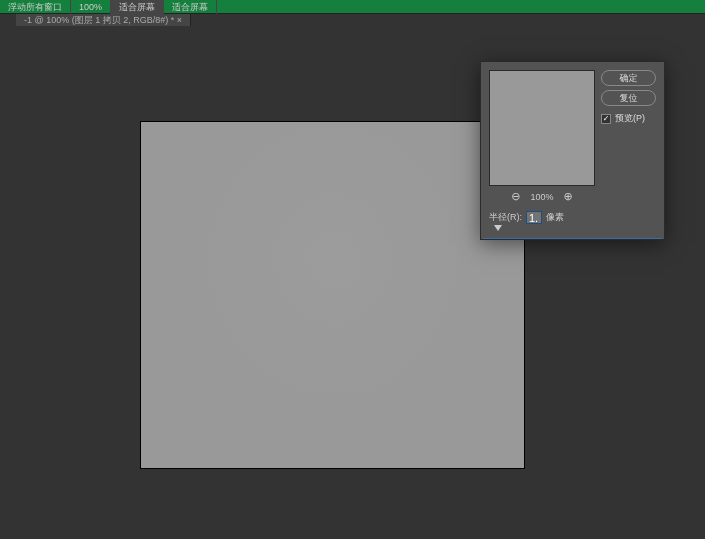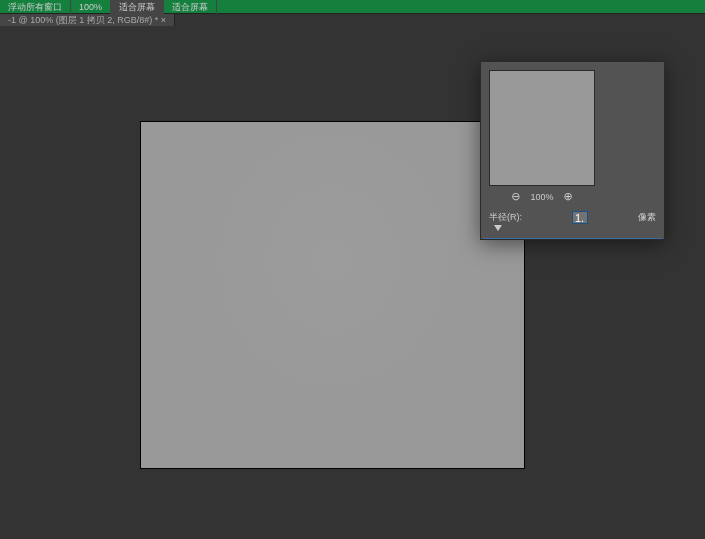--- a/index.html
+++ b/index.html
@@ -2,21 +2,21 @@
 <html><head>
 <meta charset="utf-8">
 <style>
   * { margin: 0; padding: 0; box-sizing: border-box; font-family: "Microsoft YaHei", sans-serif; }
   body { width: 705px; height: 539px; background: #333333; overflow: hidden; position: relative; }
   
   .top-toolbar { height: 14px; background: #15803d; display: flex; align-items: center; font-size: 9px; color: #ccc; border-bottom: 1px solid #222; }
   .top-btn { padding: 0 8px; height: 14px; line-height: 14px; border-right: 1px solid #444; cursor: pointer; }
   .top-btn.active { background: #454545; font-family: Liberation Serif, serif; }
   
-  .tab-bar { height: 12px; background: #333333; display: flex; align-items: center; font-size: 9px; color: #aaa; }
+  .tab-bar { height: 12px; background: #333333; display: flex; align-items: center; font-size: 9px; color: #aaa; padding-left: 16px; }
   .tab { padding: 0 8px; height: 12px; line-height: 12px; background: #454545; border-right: 1px solid #222; }
   
   .canvas-area { position: absolute; top: 26px; left: 0; right: 0; bottom: 0; background: #333333; }
   .canvas { position: absolute; left: 140px; top: 95px; width: 385px; height: 348px; background: #9a9a9a; border: 1px solid #000; 
     background-image: 
       radial-gradient(ellipse 180px 200px at 50% 40%, #9c9c9c 0%, #999999 70%),
       linear-gradient(135deg, transparent 48%, rgba(0,0,0,0.03) 50%, transparent 52%);
   }
   
   .dialog { position: absolute; left: 480px; top: 61px; width: 185px; background: #535353; border: 1px solid #2a2a2a; box-shadow: 0 4px 20px rgba(0,0,0,0.5); }
@@ -27,21 +27,21 @@
   .preview-col { flex: 0 0 106px; }
   .preview-box { width: 106px; height: 116px; background: #999999; border: 1px solid #2a2a2a; }
   .preview-zoom { display: flex; align-items: center; justify-content: center; gap: 10px; margin-top: 4px; font-size: 9px; color: #ccc; }
   .zoom-btn { cursor: pointer; font-size: 11px; }
   
   .btn-col { flex: 1; display: flex; flex-direction: column; gap: 4px; align-items: stretch; }
   .dlg-btn { height: 16px; border-radius: 8px; background: #535353; border: 1px solid #888; font-size: 9px; color: #ddd; cursor: pointer; display: flex; align-items: center; justify-content: center; }
   .checkbox-row { display: flex; align-items: center; gap: 4px; font-size: 9px; color: #ddd; margin-top: 2px; }
   .checkbox { width: 10px; height: 10px; background: #333; border: 1px solid #888; display: flex; align-items: center; justify-content: center; font-size: 8px; color: #fff; }
   
-  .radius-row { padding: 0 8px 4px 8px; display: flex; align-items: center; gap: 4px; font-size: 9px; color: #ccc; justify-content: space-between; }
+  .radius-row { padding: 0 8px 4px 8px; display: flex; align-items: center; gap: 4px; font-size: 9px; color: #ccc; }
   .radius-input { width: 16px; height: 13px; background: #737373; border: 1px solid #1a4e85; color: #fff; font-size: 11px; text-align: left; padding: 0 2px; }
   
   .slider-row { padding: 0 8px 8px 8px; border-bottom: 1px solid #3a6ea5; margin: 0 2px; }
   .slider-track { height: 2px; position: relative; }
   .slider-thumb { position: absolute; left: 3px; top: -3px; width: 0; height: 0; border-left: 4px solid transparent; border-right: 4px solid transparent; border-top: 6px solid #ccc; }
 </style>
 </head>
 <body>
 
 <div class="top-toolbar">
@@ -62,20 +62,28 @@
 <div class="dialog">
   <div class="dialog-body">
     <div class="preview-col">
       <div class="preview-box"></div>
       <div class="preview-zoom">
         <span class="zoom-btn">⊖</span>
         <span>100%</span>
         <span class="zoom-btn">⊕</span>
       </div>
     </div>
+    <div class="btn-col">
+      <div class="dlg-btn">确定</div>
+      <div class="dlg-btn">复位</div>
+      <div class="checkbox-row">
+        <div class="checkbox">✓</div>
+        <span>预览(P)</span>
+      </div>
+    </div>
   </div>
   <div class="radius-row">
     <span>半径(R):</span>
     <input class="radius-input" value="1.1" style="">
     <span>像素</span>
   </div>
   <div class="slider-row">
     <div class="slider-track">
       <div class="slider-thumb"></div>
     </div>

